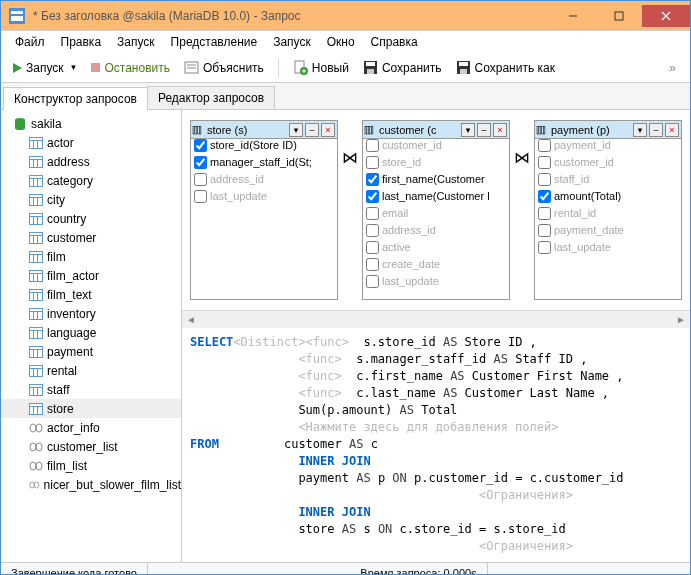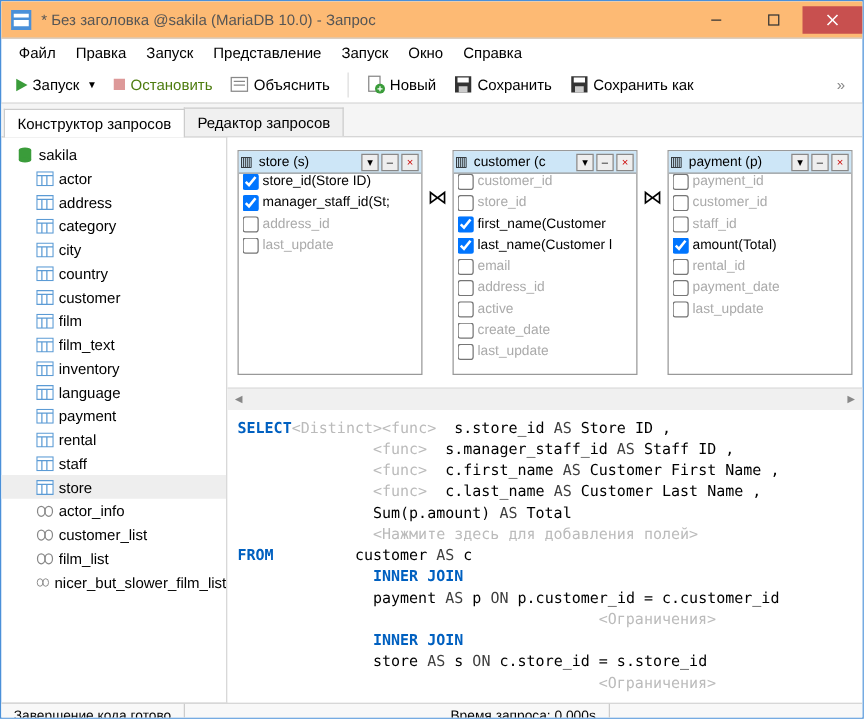--- a/index.html
+++ b/index.html
@@ -225,20 +225,30 @@
           <span>film</span>
         </div>
         <div class="tree-row l2">
           <svg class="tblicon" viewBox="0 0 14 12">
             <rect width="14" height="12" fill="#5b9bd5"></rect>
             <rect x="1" y="1" width="12" height="2" fill="#fff"></rect>
             <rect x="1" y="4" width="3" height="7" fill="#fff"></rect>
             <rect x="5" y="4" width="3" height="7" fill="#fff"></rect>
             <rect x="9" y="4" width="4" height="7" fill="#fff"></rect>
           </svg>
+          <span>film_actor</span>
+        </div>
+        <div class="tree-row l2">
+          <svg class="tblicon" viewBox="0 0 14 12">
+            <rect width="14" height="12" fill="#5b9bd5"></rect>
+            <rect x="1" y="1" width="12" height="2" fill="#fff"></rect>
+            <rect x="1" y="4" width="3" height="7" fill="#fff"></rect>
+            <rect x="5" y="4" width="3" height="7" fill="#fff"></rect>
+            <rect x="9" y="4" width="4" height="7" fill="#fff"></rect>
+          </svg>
           <span>film_text</span>
         </div>
         <div class="tree-row l2">
           <svg class="tblicon" viewBox="0 0 14 12">
             <rect width="14" height="12" fill="#5b9bd5"></rect>
             <rect x="1" y="1" width="12" height="2" fill="#fff"></rect>
             <rect x="1" y="4" width="3" height="7" fill="#fff"></rect>
             <rect x="5" y="4" width="3" height="7" fill="#fff"></rect>
             <rect x="9" y="4" width="4" height="7" fill="#fff"></rect>
           </svg>

